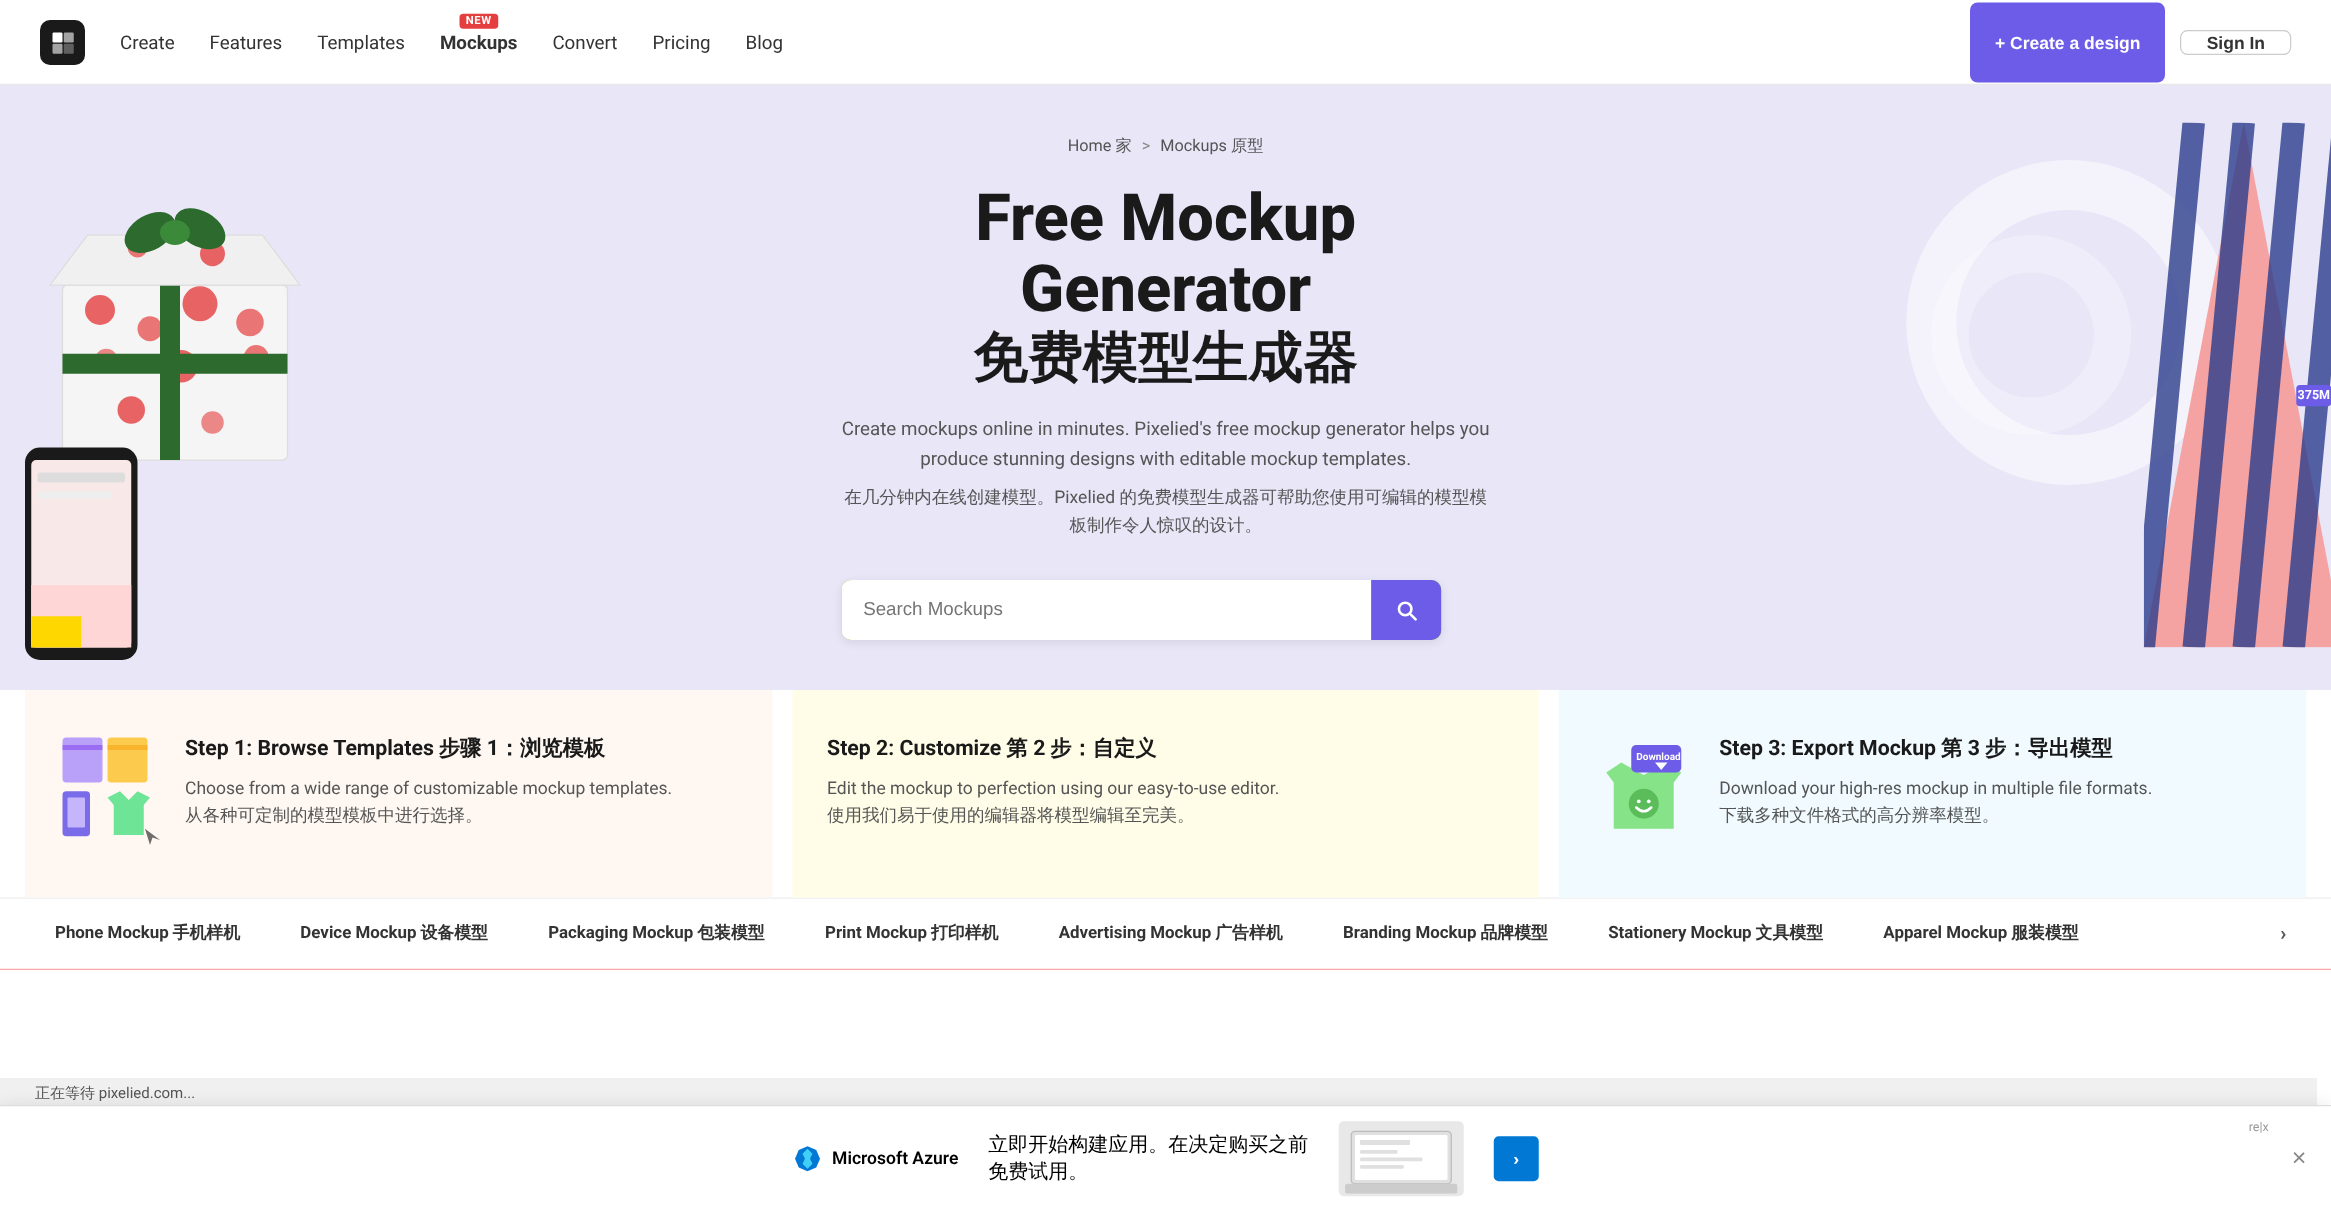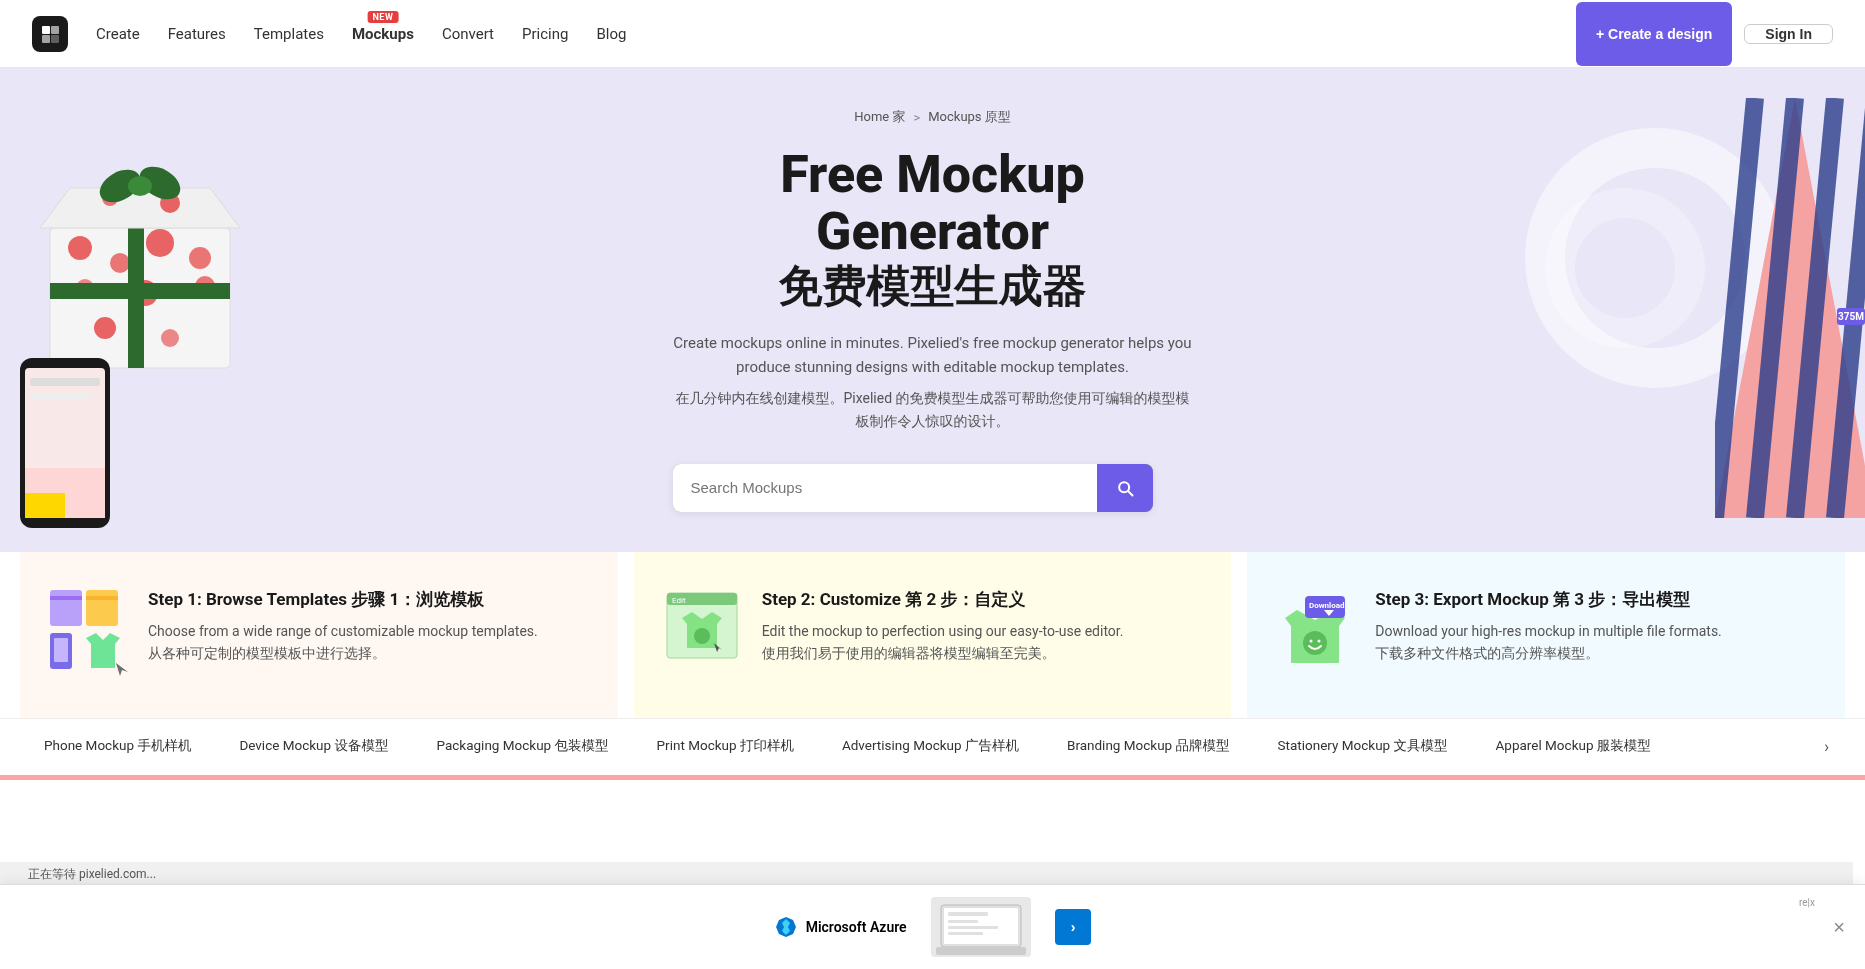--- a/index.html
+++ b/index.html
@@ -89,22 +89,22 @@
     .step-card:nth-child(1) { background: #fff8f2; }
     .step-card:nth-child(2) { background: #fffde7; }
     .step-card:nth-child(3) { background: #f0faff; }
     .step-icon-area { width: 80px; flex-shrink: 0; }
     .step-title { font-size: 17px; font-weight: 700; color: #1a1a1a; margin-bottom: 10px; line-height: 1.3; }
     .step-desc { font-size: 14px; color: #555; line-height: 1.6; }
 
     
     .categories-bar {
       display: flex; align-items: center; gap: 0;
-      padding: 0 20px; border-top: 1px solid #eee; border-bottom: 5px solid #fca5a5;
-      overflow: hidden; background: #fff;
+      padding: 0 20px; border-top: 1px solid #eee; border-bottom: 1px solid #fca5a5;
+      overflow: hidden; background: #fff; font-weight: bold;
     }
     .category-item {
       padding: 18px 24px; font-size: 13.5px; color: #333; white-space: nowrap;
       cursor: pointer; border-bottom: 2px solid transparent;
     }
     .cat-arrow {
       margin-left: auto; padding: 18px 16px; cursor: pointer; font-size: 16px; color: #555;
     }
 
     
@@ -279,34 +279,20 @@
       </svg>
     </div>
     <div>
       <div class="step-title">Step 1: Browse Templates 步骤 1：浏览模板</div>
       <p class="step-desc">Choose from a wide range of customizable mockup templates.</p>
       <p class="step-desc">从各种可定制的模型模板中进行选择。</p>
     </div>
   </div>
 
   <div class="step-card">
-    <div class="step-icon-area">
-      <svg width="80" height="90" viewBox="0 0 80 90">
-
-        <rect x="5" y="5" width="70" height="65" rx="3" fill="#d4f5d0" stroke="#a0d8a0" stroke-width="1"></rect>
-        <rect x="5" y="5" width="70" height="12" rx="3" fill="#7cc97c"></rect>
-        <text x="10" y="15" font-size="8" fill="white">Edit</text>
-
-        <path d="M20 30 L30 24 L40 31 L50 24 L60 30 L55 36 L55 60 L25 60 L25 36 Z" fill="#7be07b" opacity="0.9"></path>
-
-        <circle cx="40" cy="48" r="8" fill="#5abd5a"></circle>
-
-        <polygon points="52,55 55,64 57,60 60,62" fill="#555"></polygon>
-      </svg>
-    </div>
     <div>
       <div class="step-title">Step 2: Customize 第 2 步：自定义</div>
       <p class="step-desc">Edit the mockup to perfection using our easy-to-use editor.</p>
       <p class="step-desc">使用我们易于使用的编辑器将模型编辑至完美。</p>
     </div>
   </div>
 
   <div class="step-card">
     <div class="step-icon-area">
       <svg width="80" height="90" viewBox="0 0 80 90">
@@ -349,20 +335,24 @@
 
 <div class="ad-banner">
   <div class="ad-logo">
 
     <svg width="24" height="24" viewBox="0 0 24 24">
       <path d="M5 5 L12 2 L19 5 L22 12 L19 19 L12 22 L5 19 L2 12Z" fill="#0078d4"></path>
       <path d="M8 8 L12 4 L16 8 L14 12 L16 16 L12 20 L8 16 L10 12Z" fill="#50e6ff" opacity="0.8"></path>
     </svg>
     <span>Microsoft Azure</span>
   </div>
+  <div style="display:flex;flex-direction:column;">
+    <span>立即开始构建应用。在决定购买之前</span>
+    <span>免费试用。</span>
+  </div>
 
   <div class="ad-laptop">
     <svg width="90" height="55" viewBox="0 0 90 55">
       <rect x="5" y="5" width="80" height="42" rx="3" fill="#e0e0e0" stroke="#bbb" stroke-width="1"></rect>
       <rect x="8" y="8" width="74" height="36" rx="1" fill="#fff"></rect>
 
       <rect x="12" y="12" width="40" height="4" rx="1" fill="#e0e0e0"></rect>
       <rect x="12" y="20" width="30" height="3" rx="1" fill="#e0e0e0"></rect>
       <rect x="12" y="26" width="50" height="3" rx="1" fill="#e0e0e0"></rect>
       <rect x="12" y="32" width="35" height="3" rx="1" fill="#e0e0e0"></rect>

